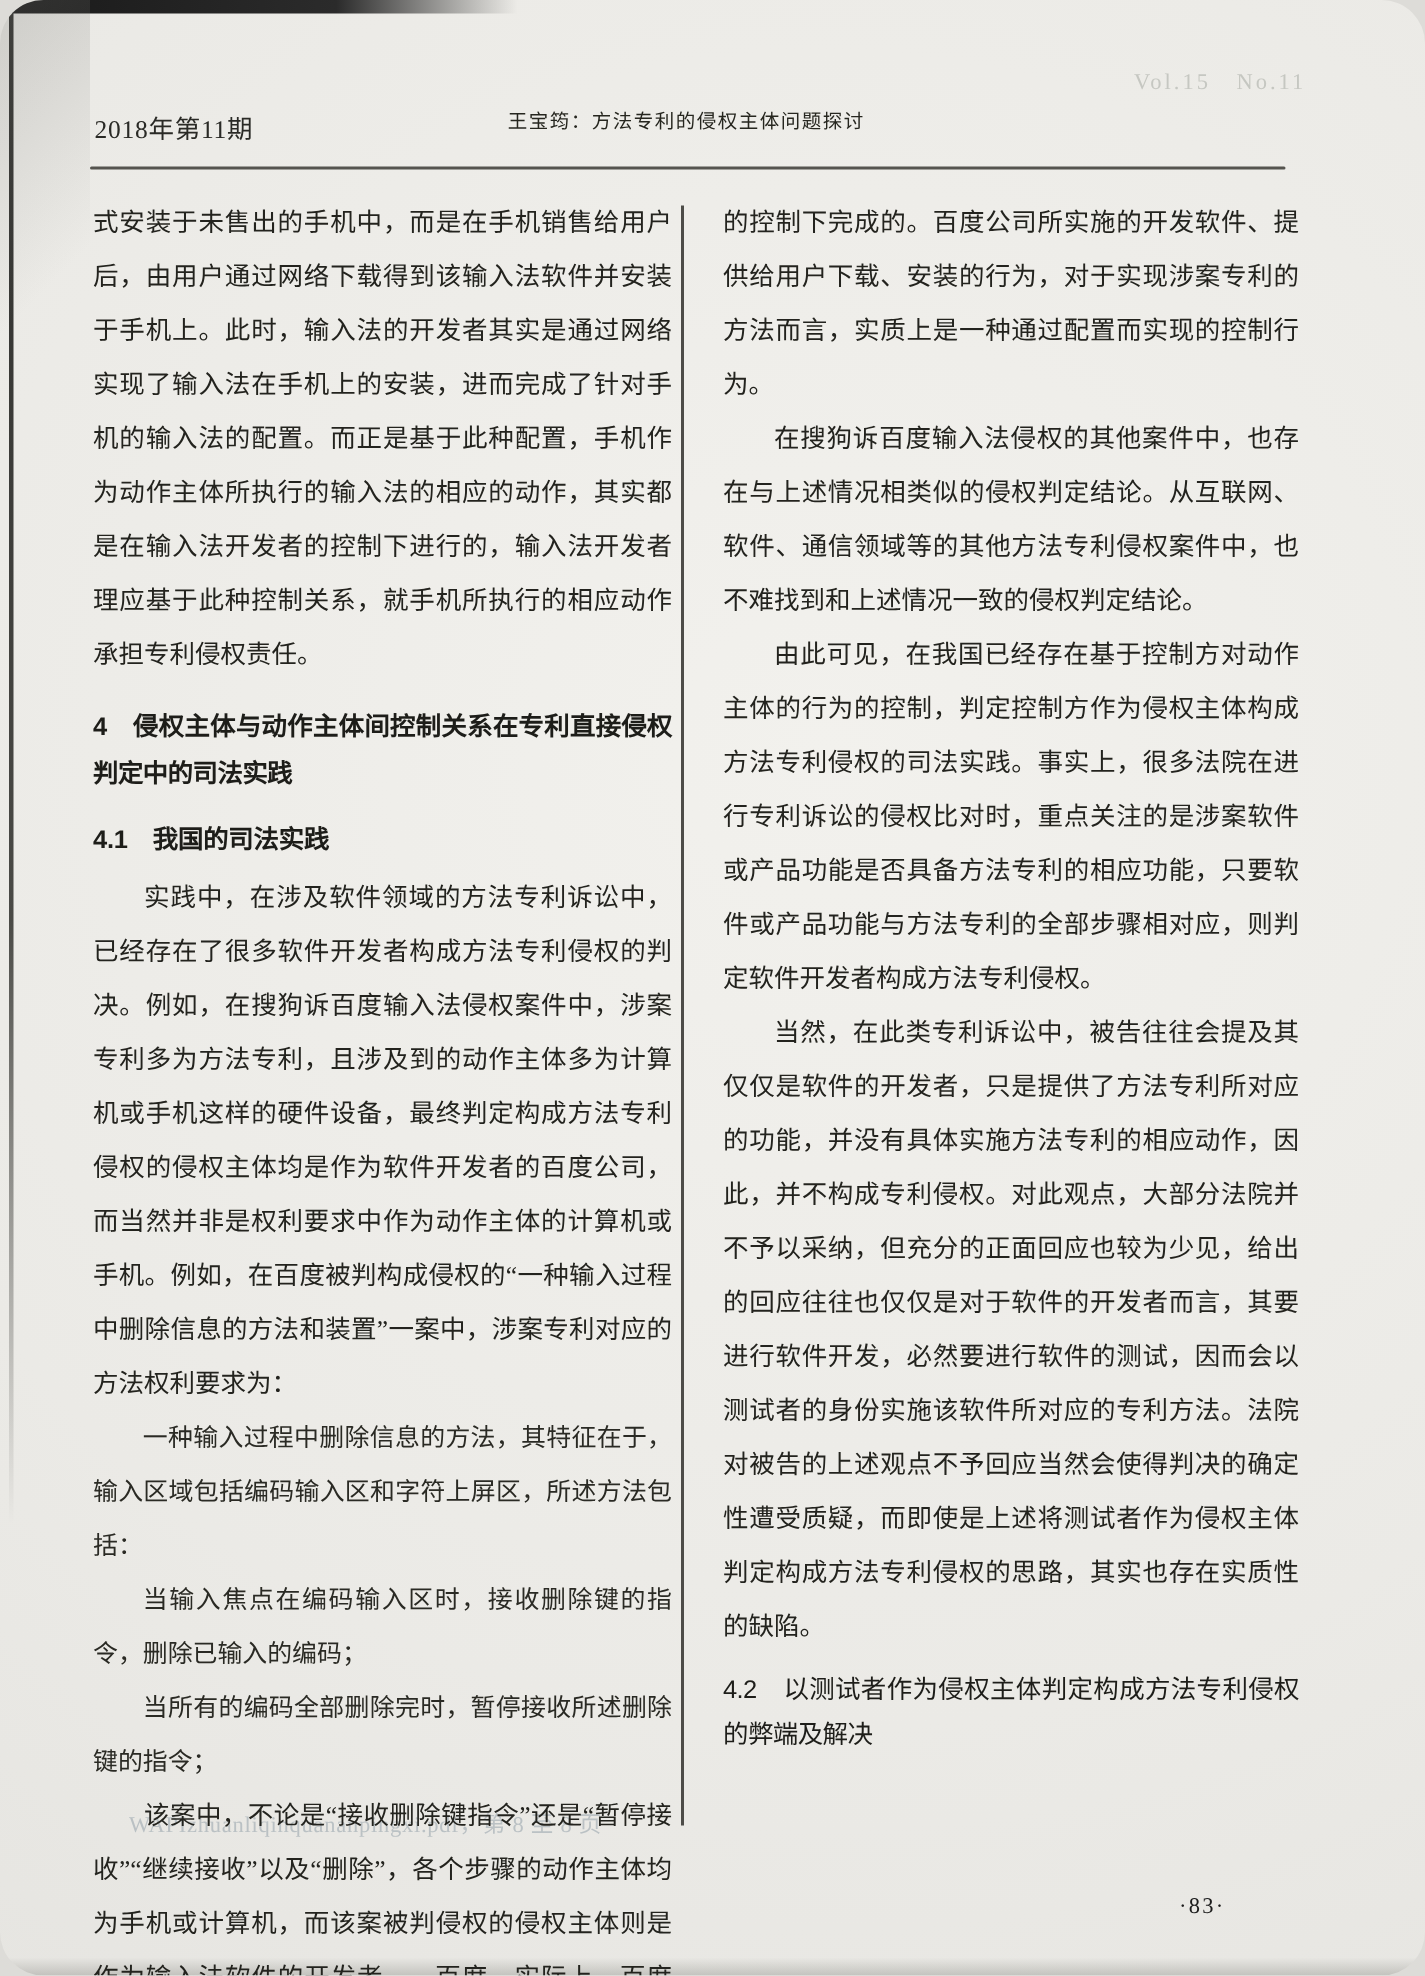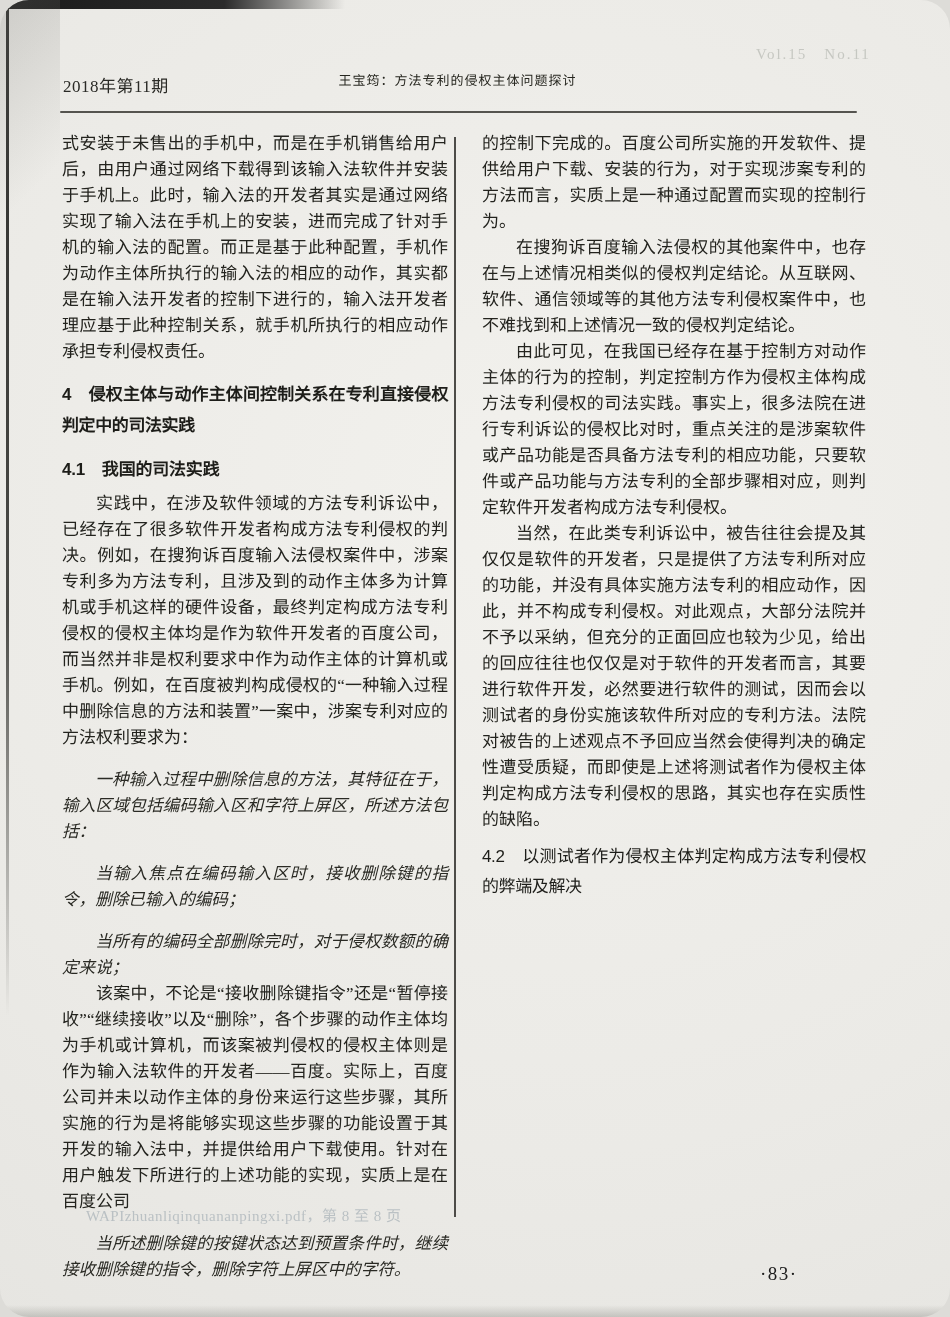--- a/index.html
+++ b/index.html
@@ -30,34 +30,34 @@
   .hdr-title{position:absolute;left:60px;right:95px;top:70px;text-align:center;
     font-size:13px;letter-spacing:1px;color:#26261f;font-family:Liberation Mono, monospace;}
   .hdr-rule{position:absolute;left:60px;top:111px;width:797px;height:2px;background:#55544f;border-radius:1px;}
 
   
   .cols{position:absolute;left:62px;top:131px;width:806px;display:flex;align-items:flex-start;}
   .col-left{width:386px;}
   .col-divider{width:2px;height:1080px;background:#4d4c48;margin-left:6px;margin-top:6px;flex:none;}
   .col-right{width:384px;margin-left:26px;}
 
-  p{margin:0;font-size:17px;line-height:26px;text-align:justify;color:#23231e;}
+  p{margin:0;font-size:17px;line-height:36px;text-align:justify;color:#23231e;}
   p.indent{text-indent:2em;}
-  .quote{font-style:italic;font-size:16.6px;color:#2a2a24;margin-top:16px;}
+  .quote{font-size:16.6px;color:#2a2a24;}
   .h-sec{margin:15px 0 5px;font-family:"Liberation Sans","DejaVu Sans",sans-serif;
     font-weight:700;font-size:17px;line-height:30.5px;letter-spacing:-0.4px;
     text-align:justify;color:#1d1d19;}
   .h-sub{margin:15px 0 7px;font-family:"Liberation Sans","DejaVu Sans",sans-serif;
     font-weight:700;font-size:17px;line-height:28px;letter-spacing:-0.2px;color:#1d1d19;}
   .h-sec2{margin:9px 0 5px;font-family:"Liberation Sans","DejaVu Sans",sans-serif;
     font-weight:400;font-size:17px;line-height:30px;letter-spacing:-0.4px;
     text-align:justify;color:#1d1d19;}
 
   
-  .pagenum{position:absolute;left:760px;top:1263px;font-size:19px;letter-spacing:1.5px;color:#1c1c1c;}
+  .pagenum{position:absolute;left:786px;top:1263px;font-size:15px;letter-spacing:1.5px;color:#1c1c1c;}
 
   
   .ghost{position:absolute;pointer-events:none;user-select:none;}
   .ghost-vol{left:756px;top:42px;font-size:15px;color:rgba(165,170,162,0.55);letter-spacing:2px;}
   .ghost-pdf{left:86px;top:1204px;font-size:15px;color:rgba(148,160,170,0.55);letter-spacing:0.5px;
     font-family:"Liberation Serif",serif;}
 </style>
 </head>
 <body>
 
@@ -77,21 +77,21 @@
 
   <div class="cols">
 
     <div class="col-left">
       <p>式安装于未售出的手机中，而是在手机销售给用户后，由用户通过网络下载得到该输入法软件并安装于手机上。此时，输入法的开发者其实是通过网络实现了输入法在手机上的安装，进而完成了针对手机的输入法的配置。而正是基于此种配置，手机作为动作主体所执行的输入法的相应的动作，其实都是在输入法开发者的控制下进行的，输入法开发者理应基于此种控制关系，就手机所执行的相应动作承担专利侵权责任。</p>
       <p class="h-sec">4　侵权主体与动作主体间控制关系在专利直接侵权判定中的司法实践</p>
       <p class="h-sub">4.1　我国的司法实践</p>
       <p class="indent">实践中，在涉及软件领域的方法专利诉讼中，已经存在了很多软件开发者构成方法专利侵权的判决。例如，在搜狗诉百度输入法侵权案件中，涉案专利多为方法专利，且涉及到的动作主体多为计算机或手机这样的硬件设备，最终判定构成方法专利侵权的侵权主体均是作为软件开发者的百度公司，而当然并非是权利要求中作为动作主体的计算机或手机。例如，在百度被判构成侵权的“一种输入过程中删除信息的方法和装置”一案中，涉案专利对应的方法权利要求为：</p>
       <p class="indent quote">一种输入过程中删除信息的方法，其特征在于，输入区域包括编码输入区和字符上屏区，所述方法包括：</p>
       <p class="indent quote">当输入焦点在编码输入区时，接收删除键的指令，删除已输入的编码；</p>
-      <p class="indent quote">当所有的编码全部删除完时，对于侵权数额的确定来说；</p>
+      <p class="indent quote">当所有的编码全部删除完时，暂停接收所述删除键的指令；</p>
       <p class="indent">该案中，不论是“接收删除键指令”还是“暂停接收”“继续接收”以及“删除”，各个步骤的动作主体均为手机或计算机，而该案被判侵权的侵权主体则是作为输入法软件的开发者——百度。实际上，百度公司并未以动作主体的身份来运行这些步骤，其所实施的行为是将能够实现这些步骤的功能设置于其开发的输入法中，并提供给用户下载使用。针对在用户触发下所进行的上述功能的实现，实质上是在百度公司</p>
       <p class="indent quote">当所述删除键的按键状态达到预置条件时，继续接收删除键的指令，删除字符上屏区中的字符。</p>
     </div>
 
     <div class="col-divider"></div>
 
     <div class="col-right">
       <p>的控制下完成的。百度公司所实施的开发软件、提供给用户下载、安装的行为，对于实现涉案专利的方法而言，实质上是一种通过配置而实现的控制行为。</p>
       <p class="indent">在搜狗诉百度输入法侵权的其他案件中，也存在与上述情况相类似的侵权判定结论。从互联网、软件、通信领域等的其他方法专利侵权案件中，也不难找到和上述情况一致的侵权判定结论。</p>
       <p class="indent">由此可见，在我国已经存在基于控制方对动作主体的行为的控制，判定控制方作为侵权主体构成方法专利侵权的司法实践。事实上，很多法院在进行专利诉讼的侵权比对时，重点关注的是涉案软件或产品功能是否具备方法专利的相应功能，只要软件或产品功能与方法专利的全部步骤相对应，则判定软件开发者构成方法专利侵权。</p>

